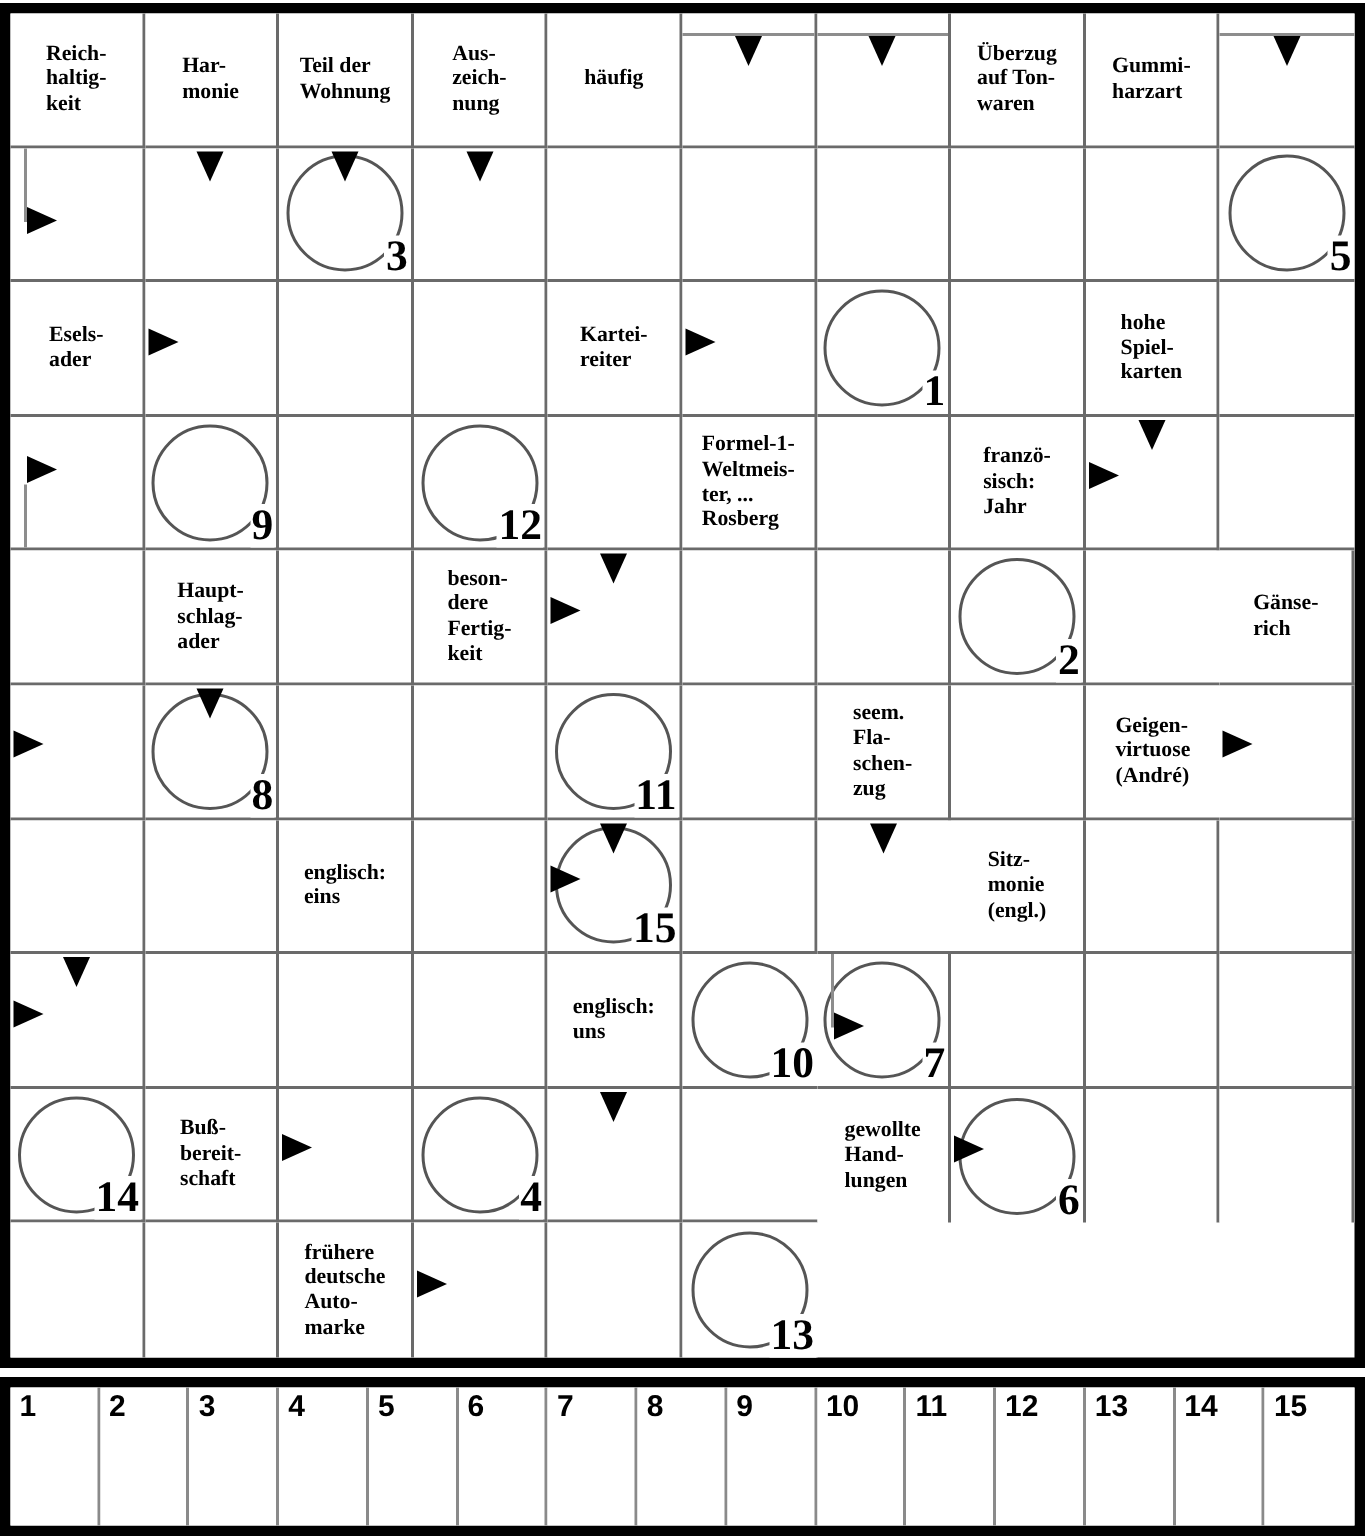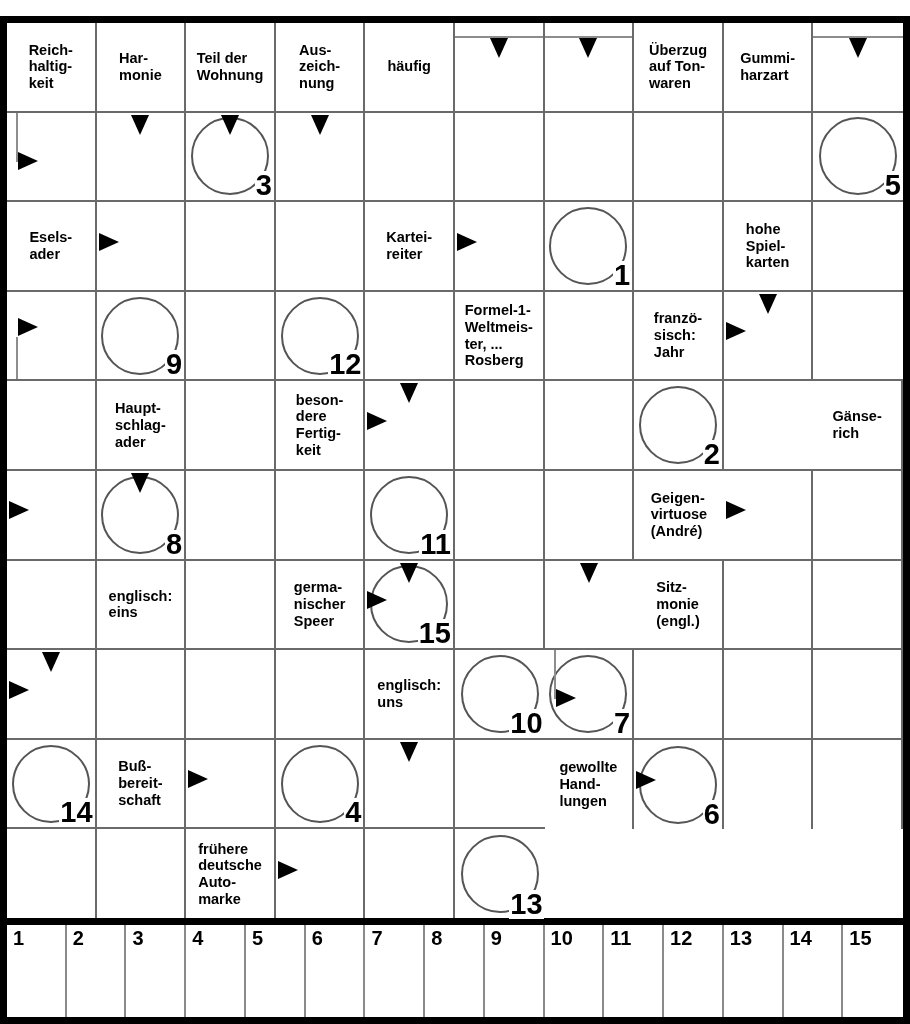--- a/index.html
+++ b/index.html
@@ -1,23 +1,23 @@
 <!DOCTYPE html>
 <html><head>
 <meta charset="utf-8">
 <style>
   html,body{margin:0;padding:0;}
   body{
     width:910px;height:1024px;background:#ffffff;position:relative;
     font-family:"Liberation Sans",sans-serif;color:#000;
   }
   .board{
-    position:absolute;left:0;top:16px;width:910px;height:910px;box-sizing:border-box;
+    position:absolute;left:0;top:2px;width:910px;height:910px;box-sizing:border-box;
     border:7px solid #000;background:#fff;
-    display:grid;grid-template-columns:repeat(10,1fr);grid-template-rows:repeat(10,1fr);
+    display:grid;grid-template-columns:repeat(10,1fr);grid-template-rows:repeat(10,1fr);font-family:Liberation Serif, serif;
   }
   .cell{position:relative;box-sizing:border-box;background:#fff;
     border-right:2px solid #6a6a6a;border-bottom:2px solid #6a6a6a;}
   .cell.lc{border-right:none;}
   .cell.lr{border-bottom:none;}
   .clue{display:flex;align-items:center;justify-content:center;}
   .clue-text{font-weight:bold;font-size:14.5px;line-height:1.16;text-align:left;}
   
   .tri-down{position:absolute;top:2px;left:50%;transform:translateX(-50%);
     width:0;height:0;border-left:9px solid transparent;border-right:9px solid transparent;
@@ -242,47 +242,48 @@
       <span class="circle-num">8</span>
       <span class="tri-down"></span>
     </div>
     <div class="cell"></div>
     <div class="cell"></div>
     <div class="cell">
       <span class="circle"></span>
       <span class="circle-num">11</span>
     </div>
     <div class="cell"></div>
+    <div class="cell clue">
+      <div class="clue-text">
+        <div>seem.</div>
+        <div>Fla-</div>
+        <div>schen-</div>
+        <div>zug</div>
+      </div>
+    </div>
     <div class="cell"></div>
     <div class="cell clue lc">
       <div class="clue-text">
         <div>Geigen-</div>
         <div>virtuose</div>
         <div>(André)</div>
       </div>
     </div>
     <div class="cell">
       <span class="tri-right"></span>
     </div>
     <div class="cell"></div>
     <div class="cell"></div>
     <div class="cell clue">
       <div class="clue-text">
         <div>englisch:</div>
         <div>eins</div>
       </div>
     </div>
     <div class="cell"></div>
-    <div class="cell clue">
-      <div class="clue-text">
-        <div>germa-</div>
-        <div>nischer</div>
-        <div>Speer</div>
-      </div>
-    </div>
     <div class="cell">
       <span class="circle"></span>
       <span class="circle-num">15</span>
       <span class="tri-down"></span>
       <span class="tri-right"></span>
     </div>
     <div class="cell"></div>
     <div class="cell lc">
       <span class="tri-down"></span>
     </div>

